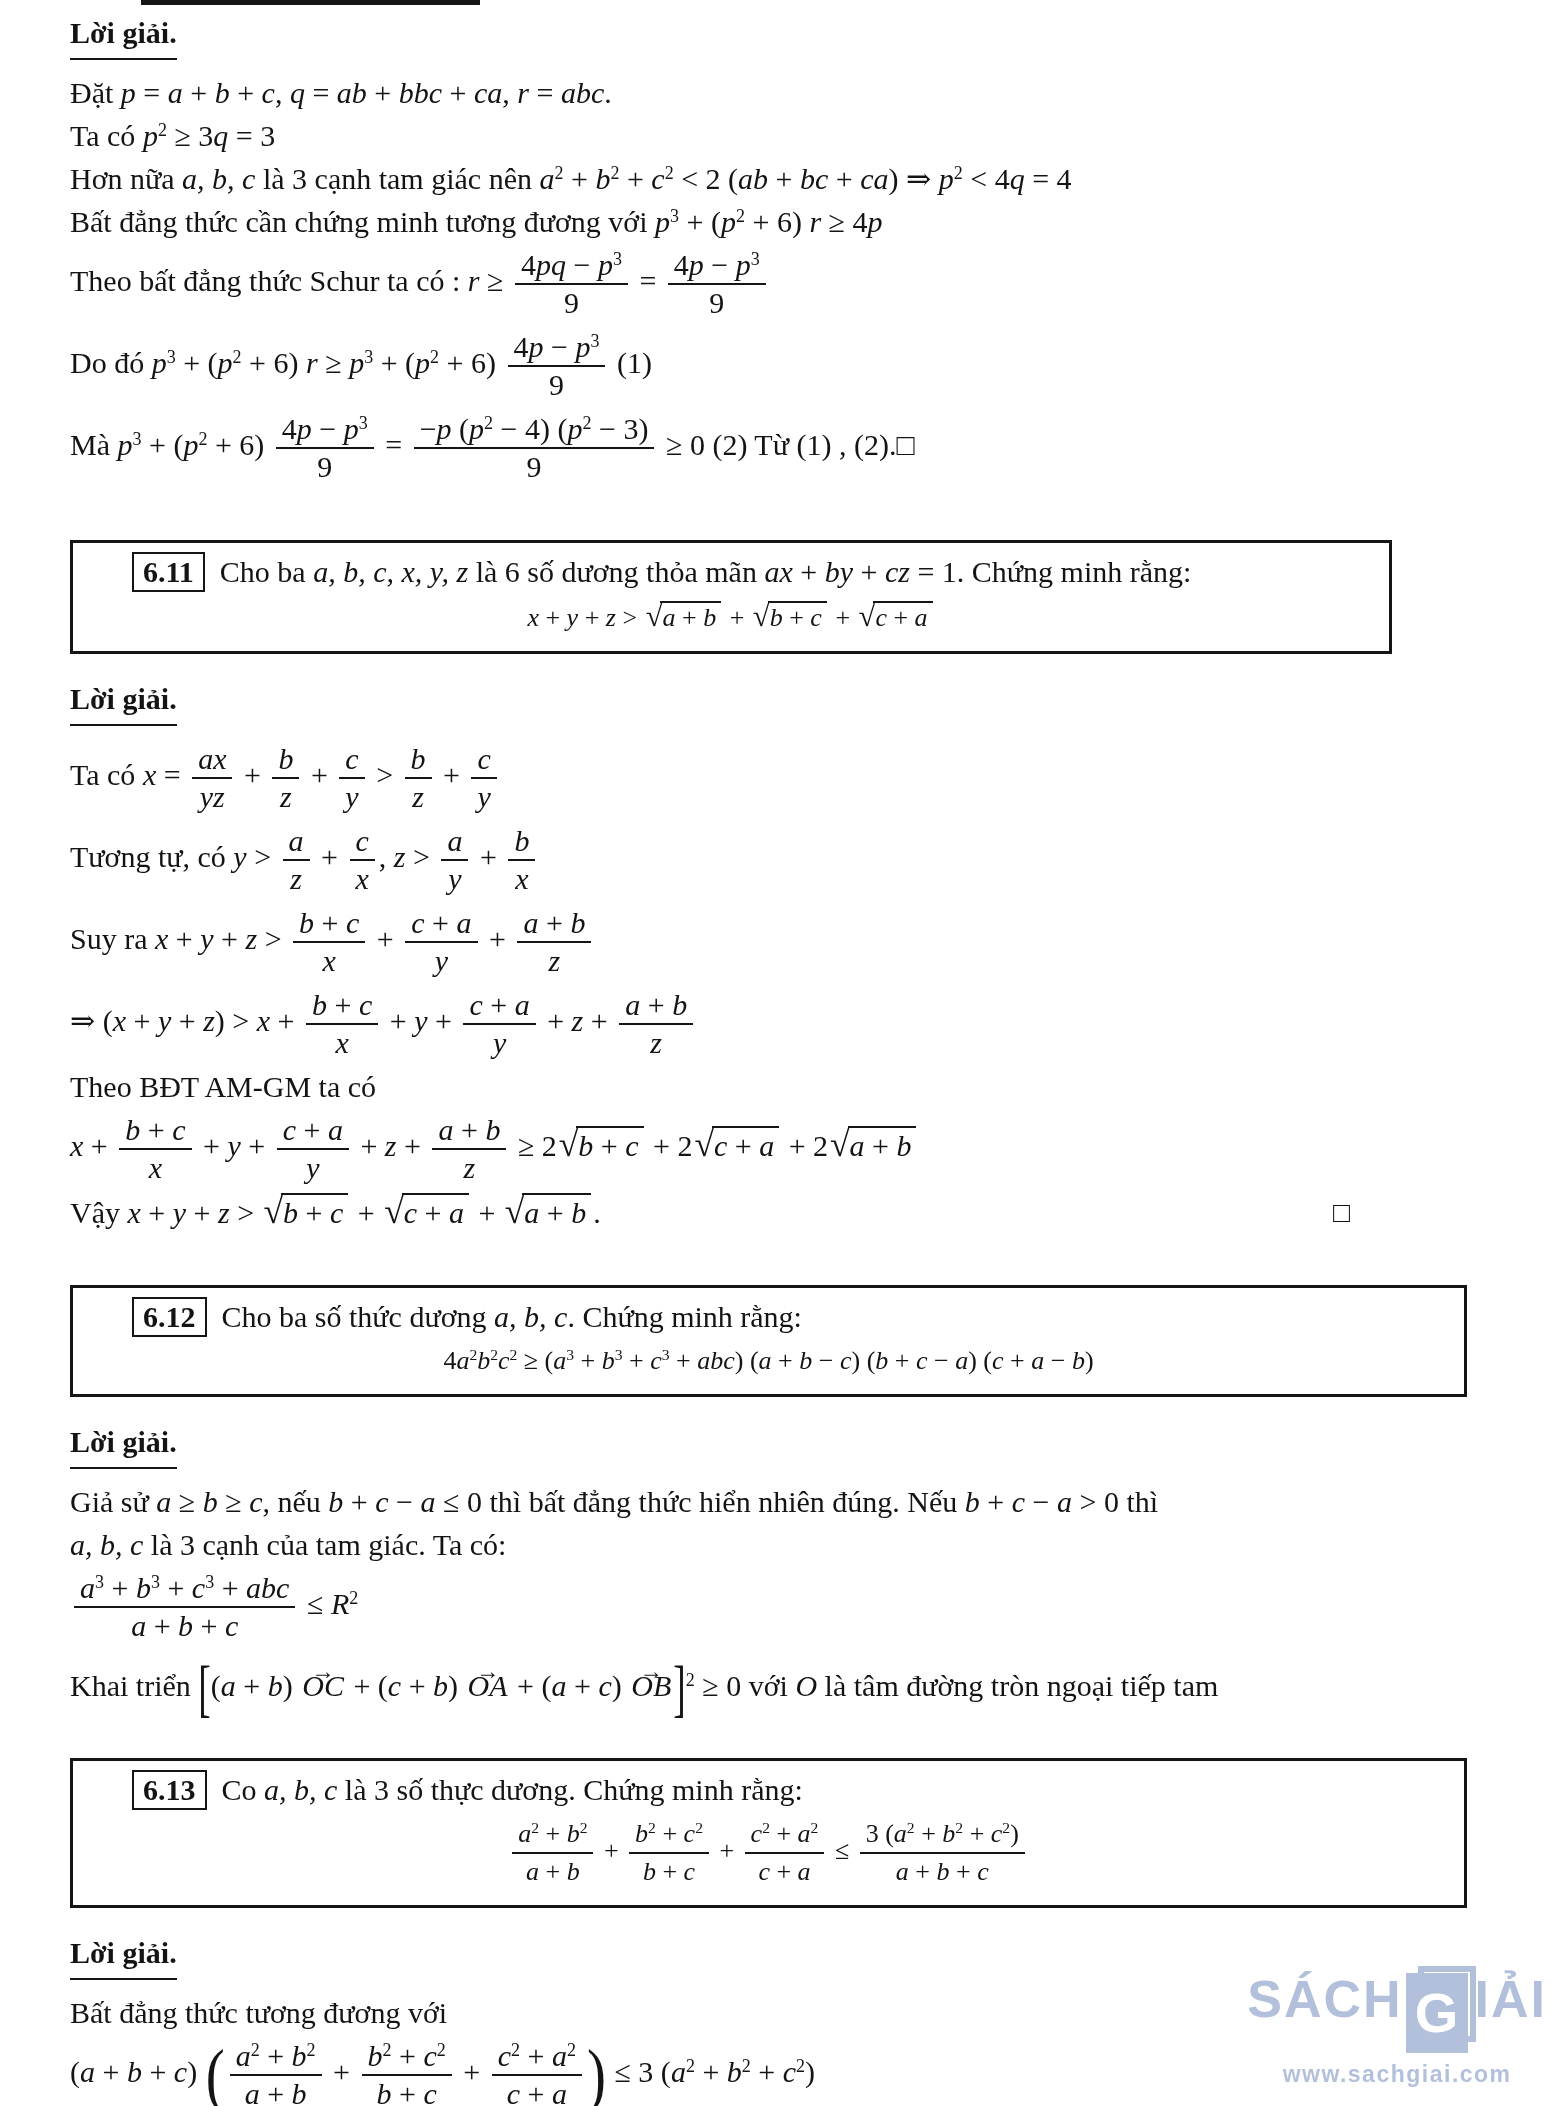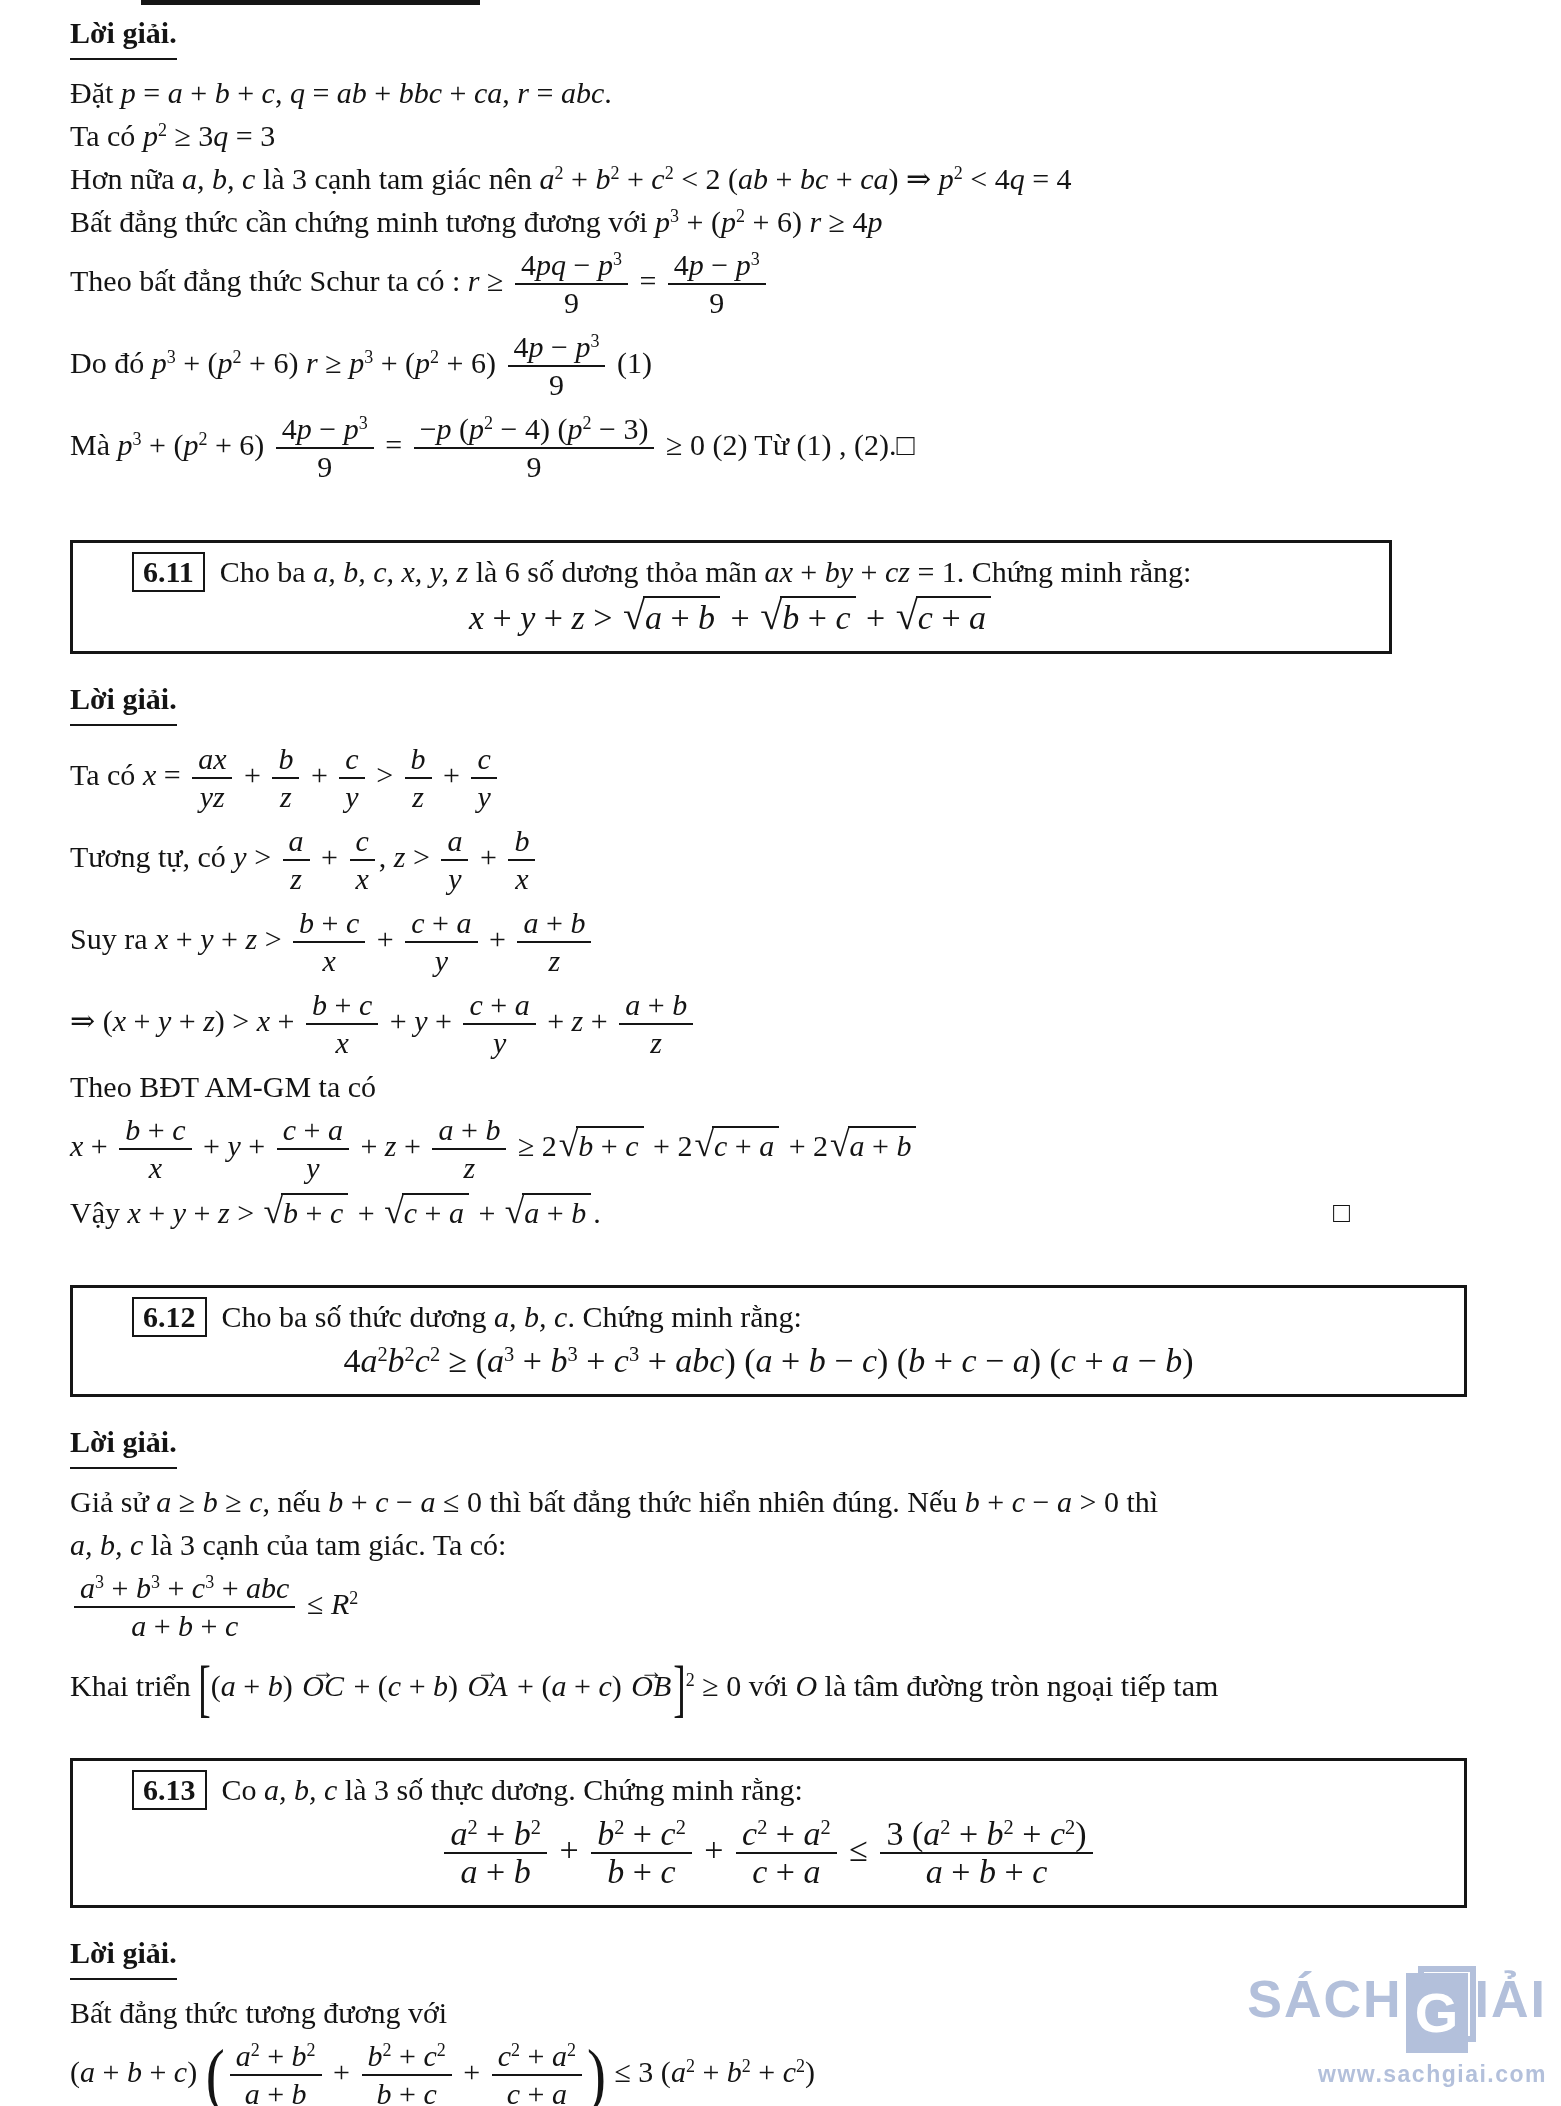--- a/index.html
+++ b/index.html
@@ -42,33 +42,33 @@
 
   .qedr { float:right; margin-right:150px; font-size:28px; line-height:44px; }
 
   
   .problem { border:3px solid #151515; margin:52px 0 28px; padding:8px 12px 12px; }
   .pb-611 { width:1322px; }
   .pb-612, .pb-613 { width:1397px; }
   .pb-head { font-size:30px; line-height:42px; }
   .pb-num { display:inline-block; border:2px solid #151515; font-weight:bold; font-size:30px;
             line-height:36px; padding:0 9px; margin-right:15px;margin-left:47px; }
-  .pb-formula { text-align:center; font-size:34px; line-height:42px; margin-top:2px; }
+  .pb-formula { text-align:center; font-size:26px; line-height:42px; margin-top:2px; }
 
   
   .watermark { position:absolute; right:14px; bottom:18px; text-align:center;
                font-family:"Liberation Sans","DejaVu Sans",sans-serif; }
   .brand { font-weight:bold; font-size:52px; letter-spacing:2px; line-height:1;
            display:flex; }
   .book { display:inline-block; position:relative; width:66px; height:80px; margin:0 3px; vertical-align:middle; }
   .book .pg { position:absolute; top:-7px; left:12px; width:58px; height:76px; border:6px solid currentColor; }
   .book .bk { position:absolute; top:0; left:0; width:62px; height:80px; background:currentColor;
               display:flex; align-items:center; justify-content:center; }
   .book .g { color:#ffffff; font-size:56px; font-weight:bold; letter-spacing:0; }
-  .url { font-weight:bold; font-size:23px; letter-spacing:1.5px; margin-top:8px;text-align:right; }
+  .url { font-weight:bold; font-size:23px; letter-spacing:1.5px; margin-top:8px; }
 </style>
 </head>
 <body>
 
 <div class="page">
   <div class="top-rule"></div>
 
   <main class="doc" id="doc">
       <div class="heading"><span class="hd-t">Lời giải.</span></div>
       <div class="line">Đặt <i>p</i> = <i>a</i> + <i>b</i> + <i>c</i>, <i>q</i> = <i>ab</i> + <i>bbc</i> + <i>ca</i>, <i>r</i> = <i>abc</i>.</div>

